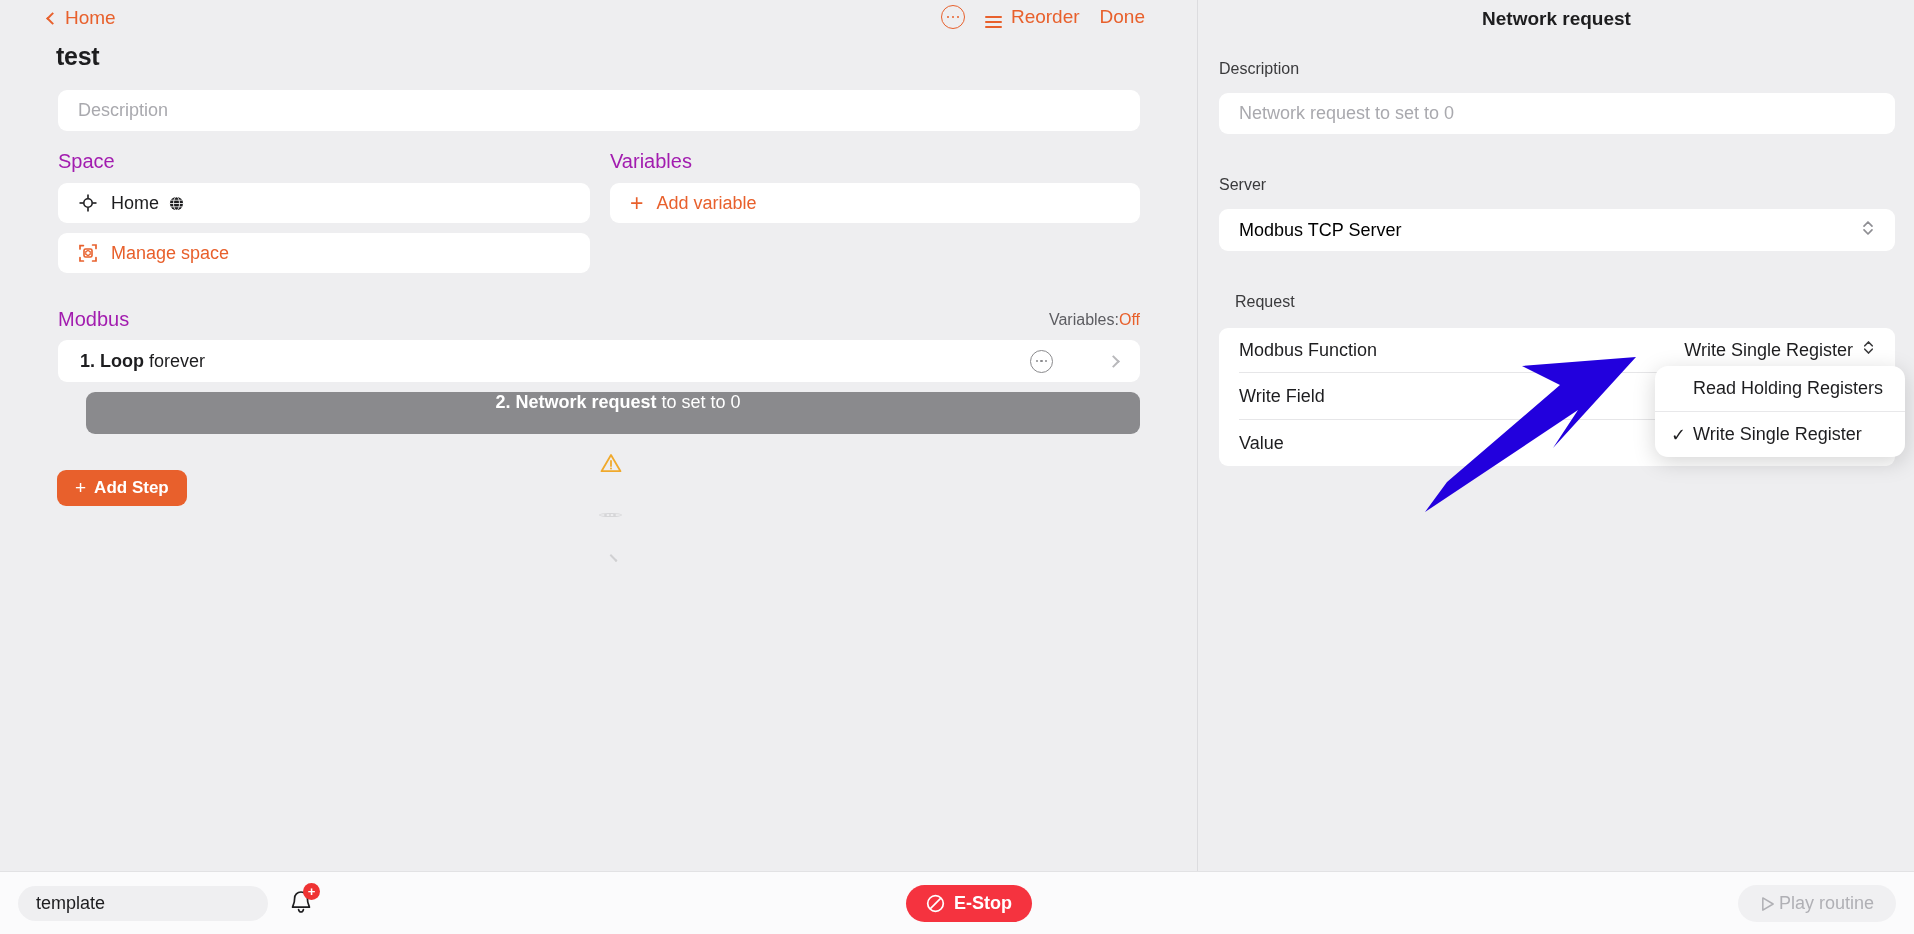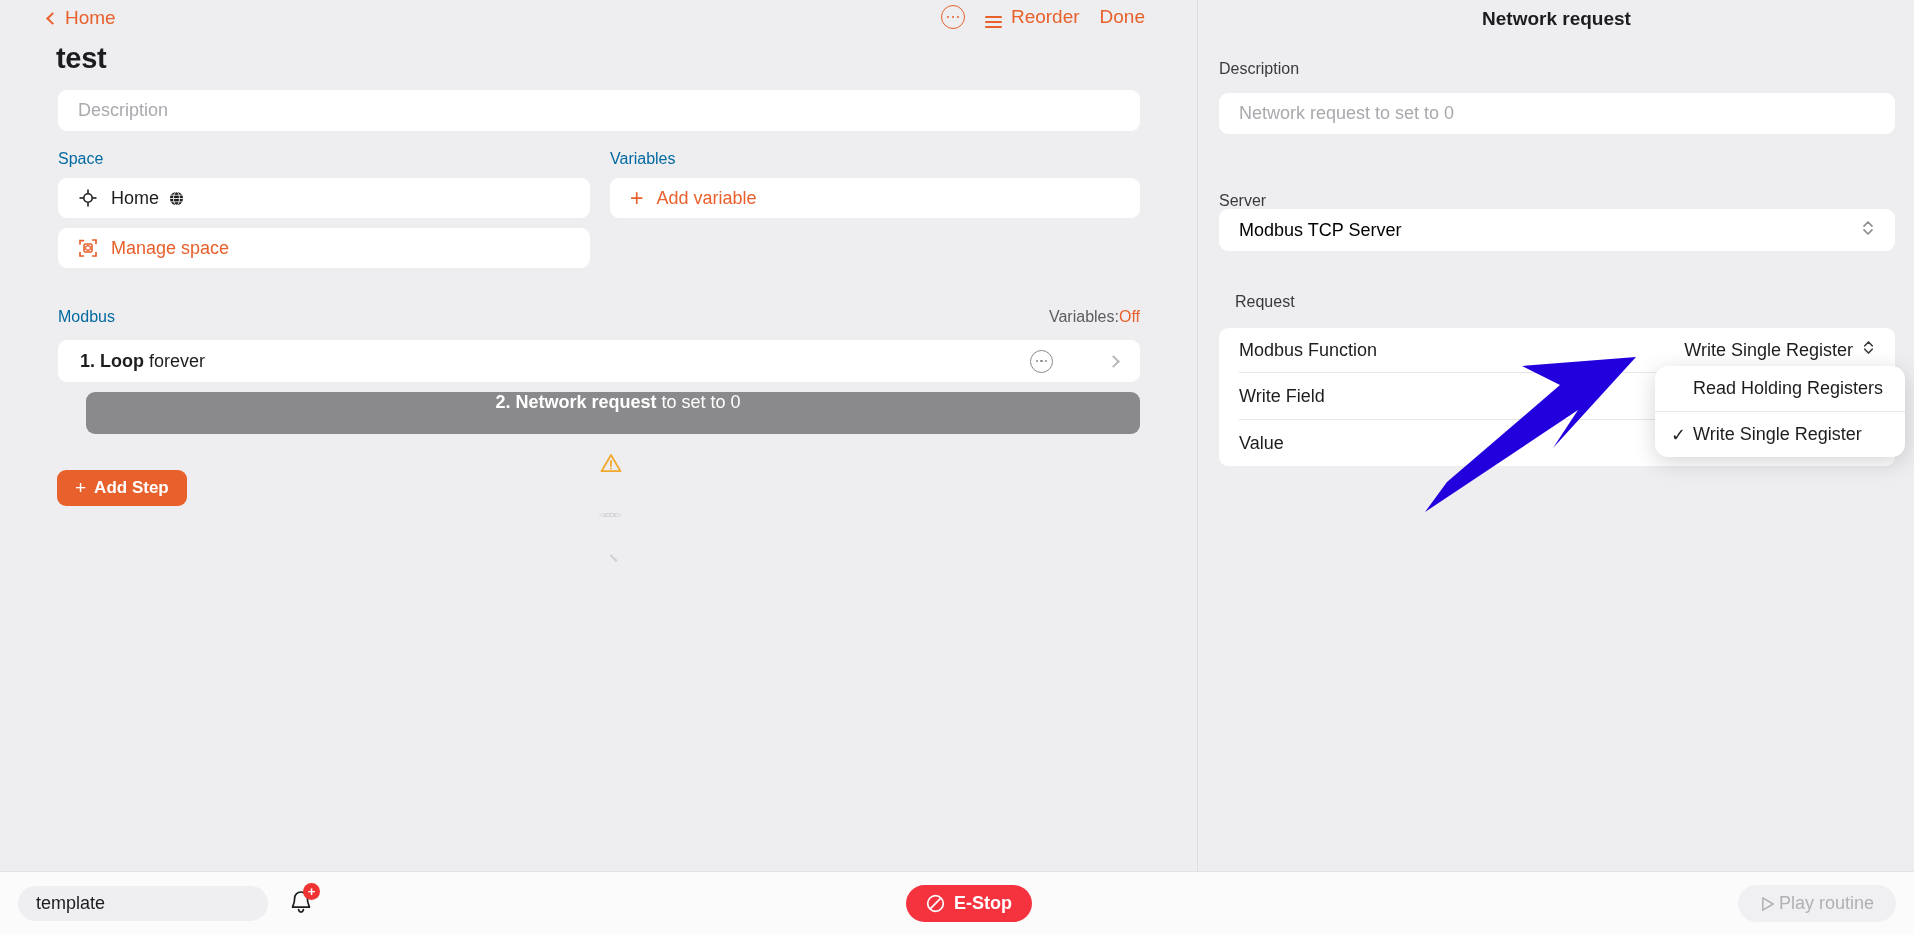--- a/index.html
+++ b/index.html
@@ -43,32 +43,32 @@
     gap: 2.5px; cursor: pointer;
   }
   .circle-ellipsis i { width: 2.6px; height: 2.6px; border-radius: 50%; background: #e8602c; display:block;}
   .reorder-group { display: flex; align-items: flex-end; gap: 9px; cursor: pointer; }
   .hamburger { display: flex; flex-direction: column; gap: 3.2px; }
   .hamburger span { display: block; width: 17px; height: 2px; background: #e8602c; border-radius: 1px; }
   .link-orange { color: #e8602c; font-size: 19px; cursor: pointer; }
 
   .routine-title {
     position: absolute; left: 56px; top: 42px;
-    font-size: 29px; font-weight: 700; color: #1d1d1f; letter-spacing: -0.3px; text-align: center;
+    font-size: 25px; font-weight: 700; color: #1d1d1f; letter-spacing: -0.3px; text-align: center;
   }
   .desc-input {
     position: absolute; left: 58px; top: 90px;
     width: 1082px; height: 41px;
     background: #fff; border-radius: 9px; border: none;
     display: flex; align-items: center; padding: 0 20px;
     font-size: 18px; color: #a9a9ae;
   }
 
   .section-label {
-    font-size: 16px; color: #0369a1; font-weight: 400;
+    font-size: 20px; color: #a21caf; font-weight: 400;
   }
   .col-space { position: absolute; left: 58px; top: 150px; width: 532px; }
   .col-vars  { position: absolute; left: 610px; top: 150px; width: 530px; }
   .card-row {
     background: #fff; border-radius: 9px; height: 40px;
     display: flex; align-items: center; padding: 0 20px; margin-top: 10px;
     font-size: 18px; color: #1d1d1f; cursor: pointer;
   }
   .space-name { margin-left: 13px; margin-right: 10px; }
   .manage-space { color: #e8602c; }
@@ -319,21 +319,21 @@
   </div>
 
   <div id="right-panel">
     <div class="rp-title">Network request</div>
 
     <div class="rp-label" style="left:20px; top:60px;">Description</div>
     <div class="rp-field" style="left:20px; top:93px; width:676px; height:41px;">
       <span class="rp-placeholder">Network request to set  to 0</span>
     </div>
 
-    <div class="rp-label" style="left:20px; top:176px;margin-top:16px;">Server</div>
+    <div class="rp-label" style="left:20px; top:176px;">Server</div>
     <div class="rp-field" style="left:20px; top:209px; width:676px; height:42px;">
       <span>Modbus TCP Server</span>
       <span style="margin-left:auto; color:#9a9aa0;">
         <svg width="14" height="20" viewBox="0 0 14 20">
           <path d="M3 8.2 L7 4 L11 8.2" fill="none" stroke="#8e8e93" stroke-width="1.7" stroke-linecap="round" stroke-linejoin="round"></path>
           <path d="M3 11.8 L7 16 L11 11.8" fill="none" stroke="#8e8e93" stroke-width="1.7" stroke-linecap="round" stroke-linejoin="round"></path>
         </svg>
       </span>
     </div>
 

